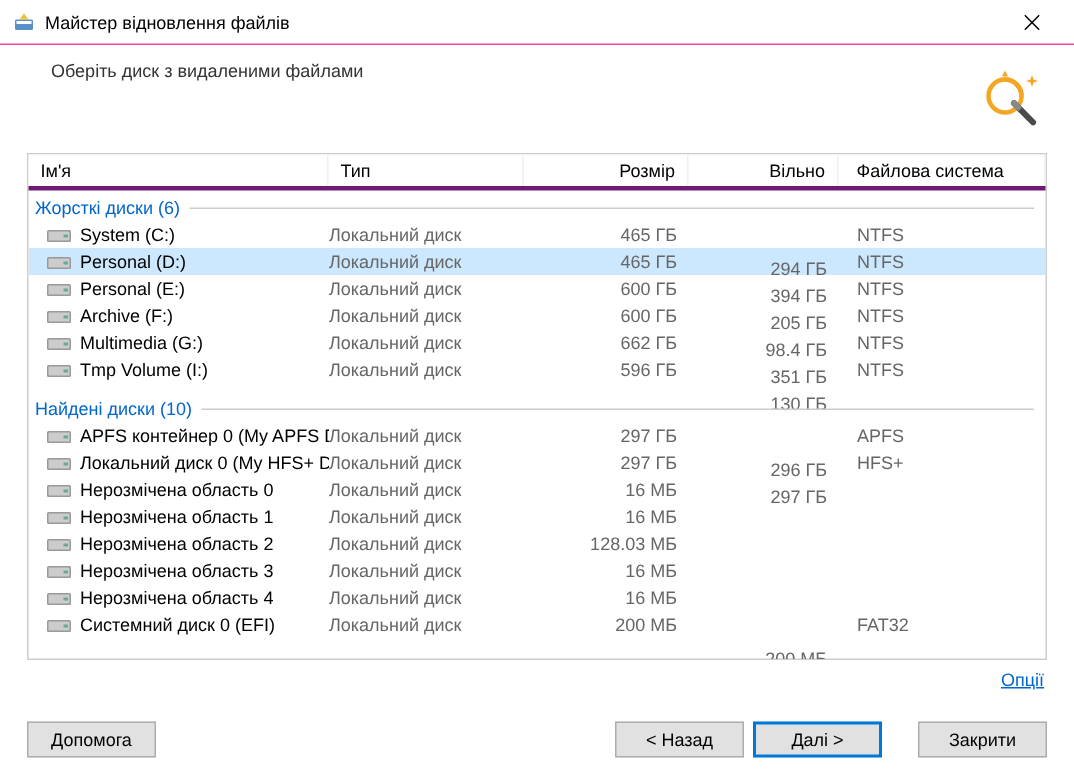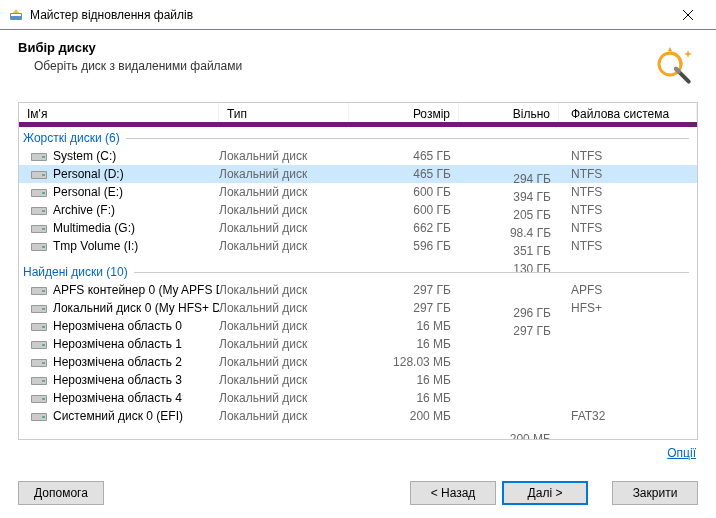--- a/index.html
+++ b/index.html
@@ -7,21 +7,21 @@
 .titlebar { height: 30px; display: flex; align-items: center; padding: 0 8px; border-bottom: 1px solid #ec4899; }
 .title-icon { width: 16px; height: 16px; margin-right: 6px; }
 .title-text { flex: 1; font-size: 12px; }
 .close-btn { width: 40px; height: 28px; display: flex; align-items: center; justify-content: center; cursor: pointer; }
 .header { padding: 10px 18px 8px; display: flex; align-items: flex-start; }
 .header-text { flex: 1; }
 .header-title { font-weight: bold; font-size: 13px; margin-bottom: 4px; }
 .header-sub { font-size: 12px; padding-left: 16px; color: #333; }
 .header-icon { width: 48px; height: 48px; }
 .content { margin: 6px 18px 0; border: 1px solid #ccc; height: 338px; display: flex; flex-direction: column; }
-.columns { display: flex; height: 24px; border-bottom: 5px solid #701a75; background: #fff; }
+.columns { display: flex; height: 24px; border-bottom: 3px solid #701a75; background: #fff; }
 .col { padding: 4px 8px; font-size: 12px; border-right: 1px solid #f0f0f0; }
 .col-name { width: 200px; }
 .col-type { width: 130px; }
 .col-size { width: 110px; text-align: right; }
 .col-free { width: 100px; text-align: right; }
 .col-fs { flex: 1; padding-left: 12px; }
 .scroll-area { flex: 1; overflow-y: scroll; }
 .group-header { color: #0066cc; padding: 4px 8px 2px 4px; display: flex; align-items: center; }
 .group-line { flex: 1; height: 1px; background: #ccc; margin-left: 6px; }
 .row { display: flex; height: 18px; align-items: center; padding-left: 4px; }
@@ -60,21 +60,20 @@
   <span class="title-text">Майстер відновлення файлів</span>
   <div class="close-btn">
     <svg width="10" height="10" viewBox="0 0 10 10">
         <path d="M0 0 L10 10 M10 0 L0 10" stroke="currentColor" stroke-width="1"></path>
       </svg>
   </div>
 </div>
 
 <div class="header">
   <div class="header-text">
-    <div class="header-title">Вибір диску</div>
     <div class="header-sub">Оберіть диск з видаленими файлами</div>
   </div>
   <div class="header-icon">
     <svg viewBox="0 0 48 48">
       <circle cx="20" cy="24" r="11" fill="none" stroke="#f5a623" stroke-width="3"></circle>
       <path d="M20 13 A11 11 0 0 1 31 24" fill="none" stroke="#f5a623" stroke-width="3" stroke-linecap="round"></path>
       <polygon points="18,11 22,11 20,7" fill="#f5a623"></polygon>
       <rect x="26" y="26" width="22" height="4" rx="2" transform="rotate(45 26 26)" fill="#4a4a4a"></rect>
       <rect x="26" y="26" width="8" height="4" rx="2" transform="rotate(45 26 26)" fill="#888"></rect>
       <path d="M38 10 l1 3 3 1 -3 1 -1 3 -1 -3 -3 -1 3 -1 z" fill="#f5a623"></path>

